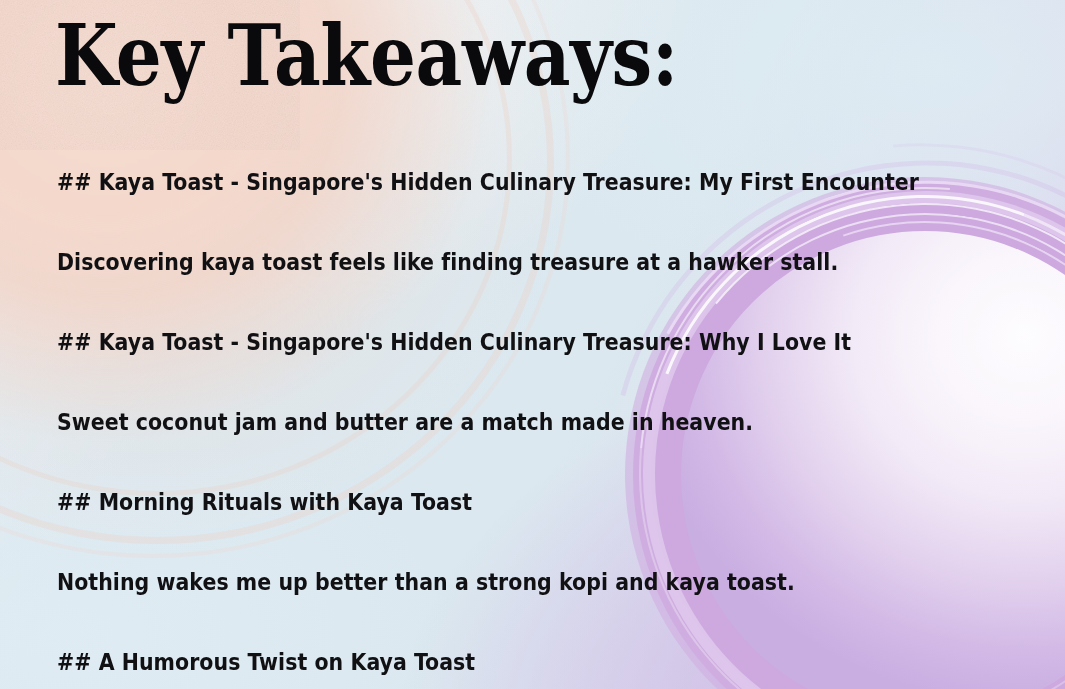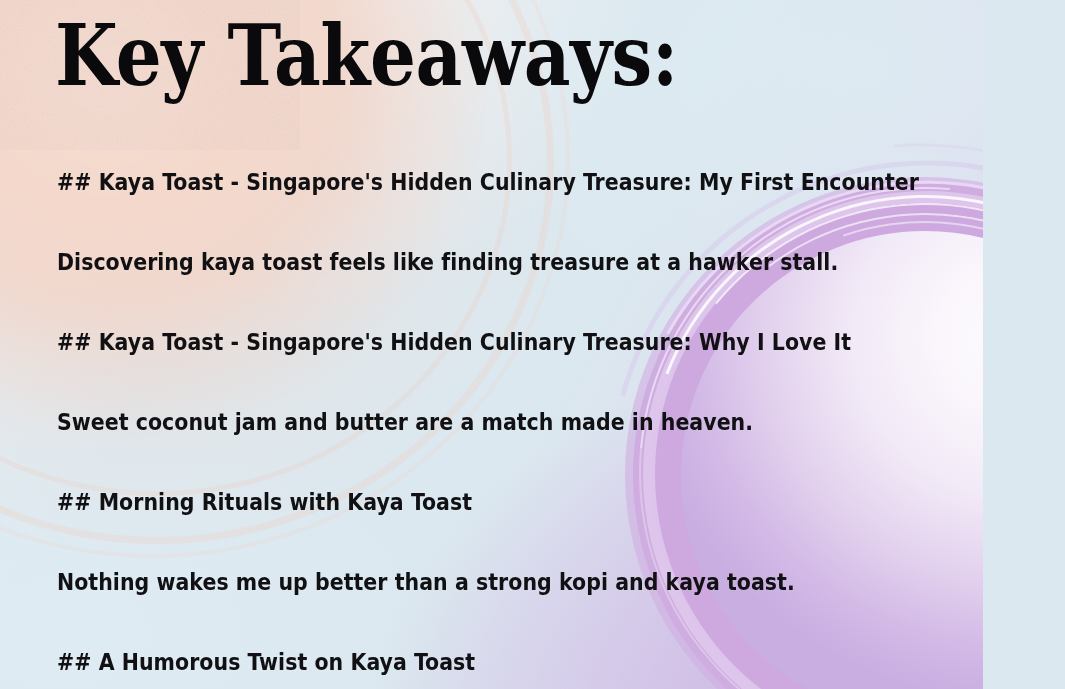--- a/index.html
+++ b/index.html
@@ -6,21 +6,21 @@
   html,body{margin:0;padding:0;}
   body{
     width:1065px;height:689px;overflow:hidden;
     font-family:"Liberation Sans", sans-serif;
     background:#dce8ef;
   }
 
   
   .canvas{
     position:relative;
-    width:983px;height:689px;
+    width:1065px;height:689px;
     overflow:hidden;
     background:#dce8ef;
   }
 
   
   .wash-a{
     position:absolute;inset:0;
     background:
       radial-gradient(120% 110% at 2% -6%,  #fbf7f6 0%, #fbf7f6 18%, rgba(251,247,246,0.55) 34%, rgba(251,247,246,0) 55%),
       radial-gradient(115% 105% at 104% 106%, #c6aee0 0%, #cdb6e4 16%, rgba(206,183,228,0.62) 34%, rgba(206,183,228,0) 58%),

